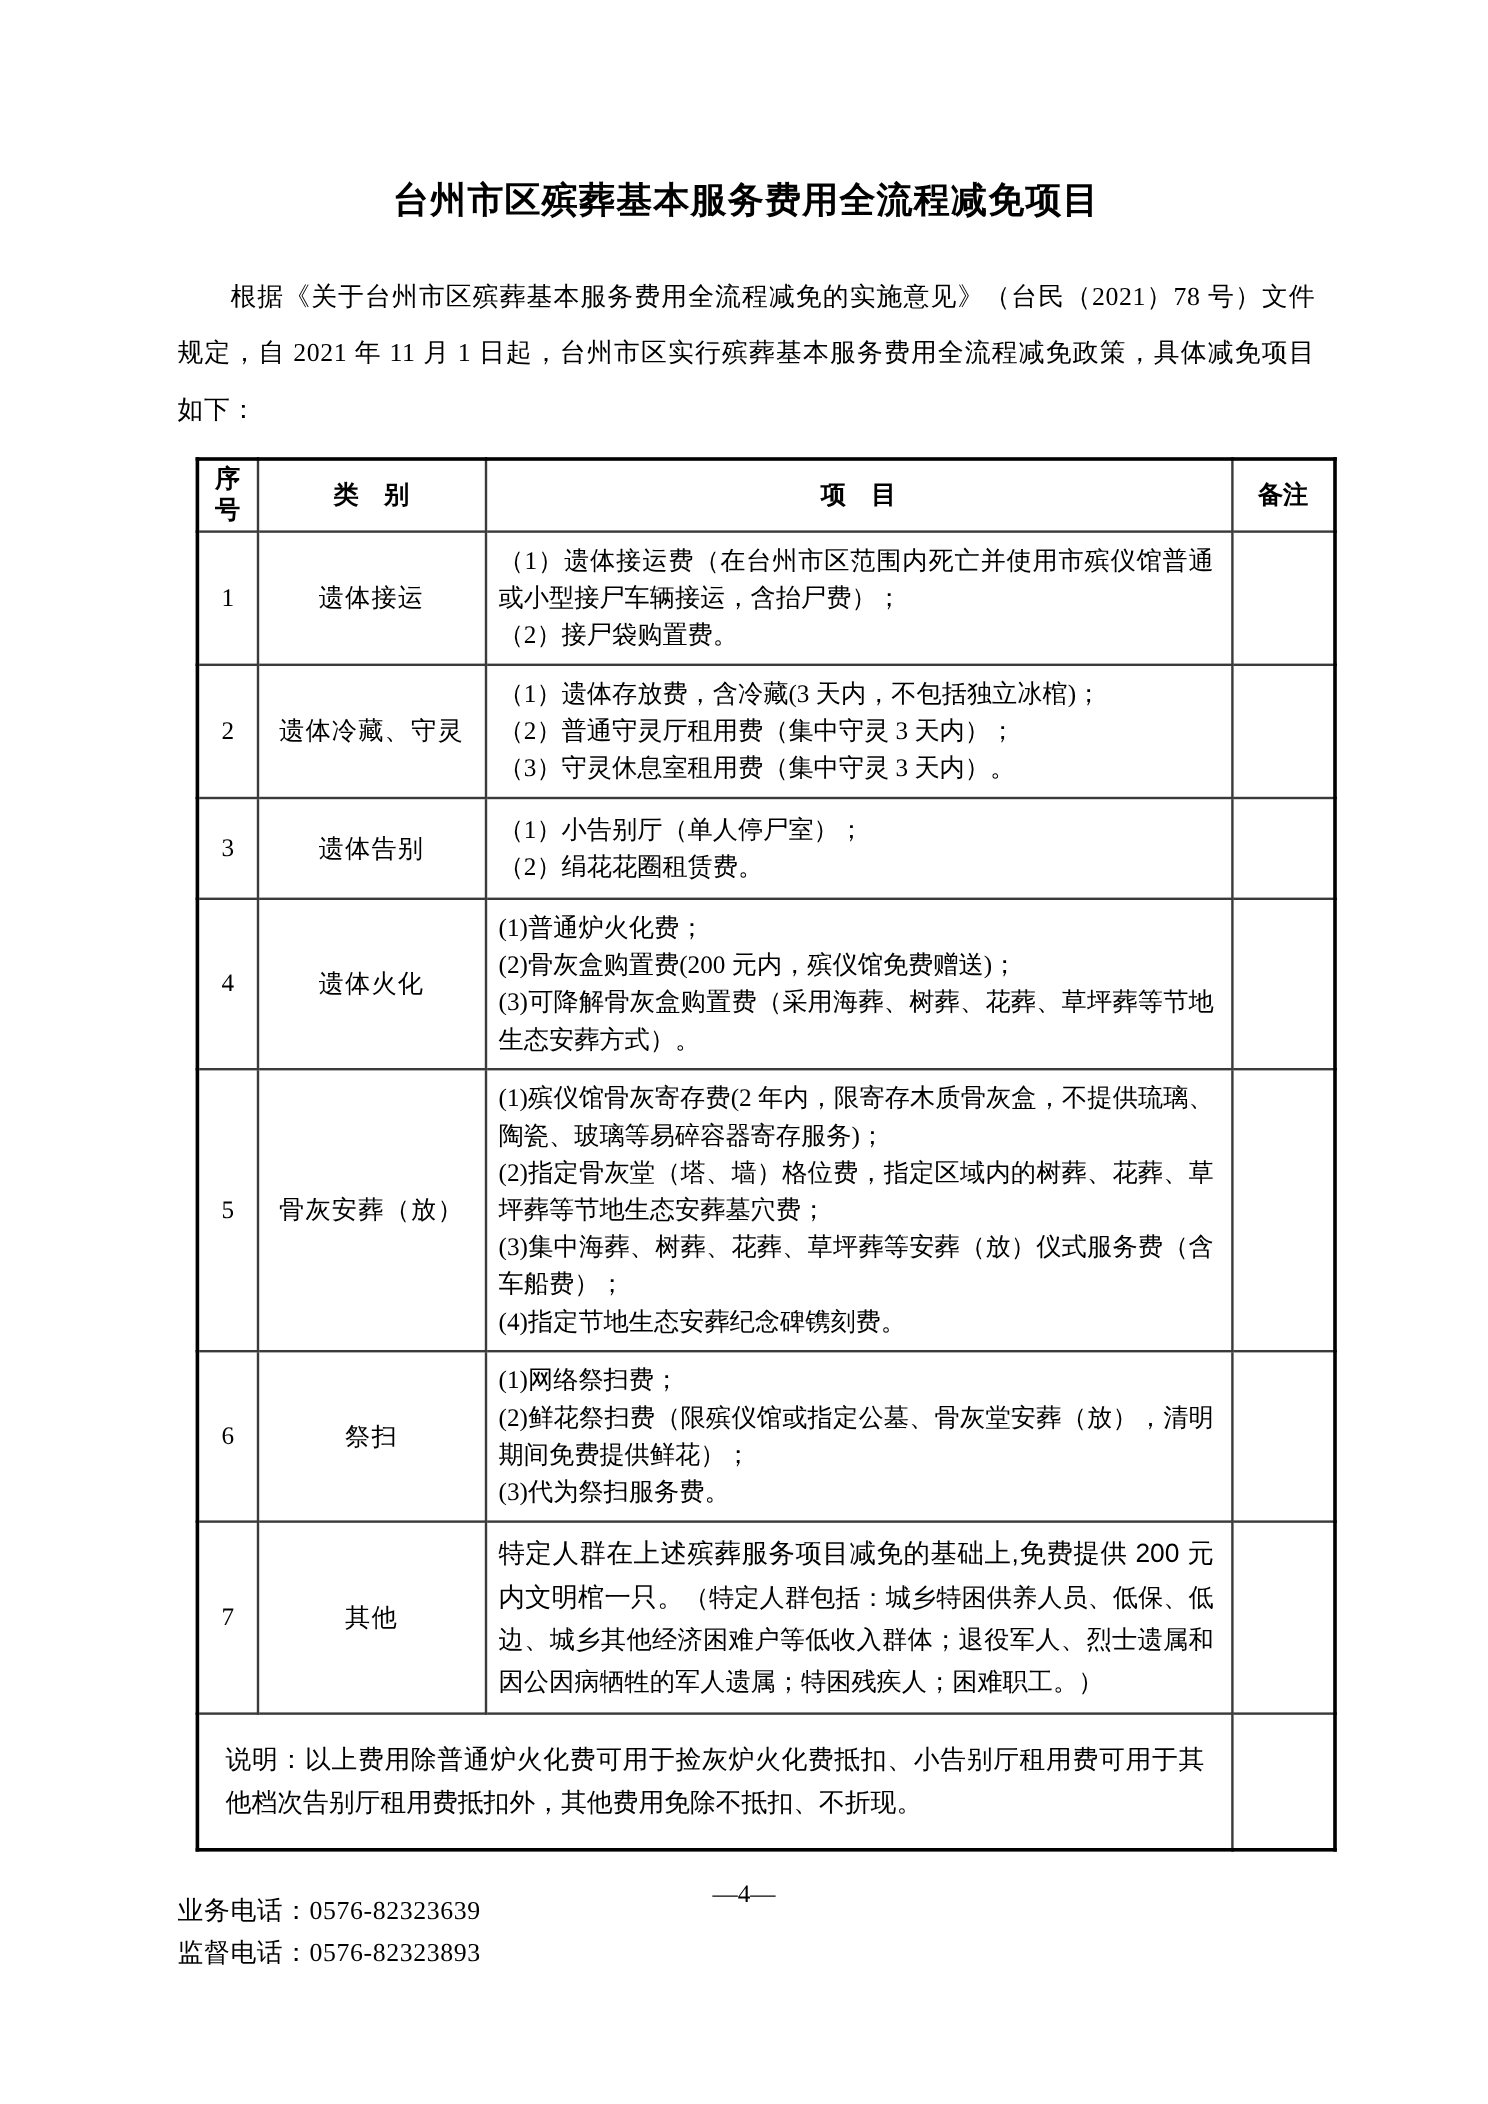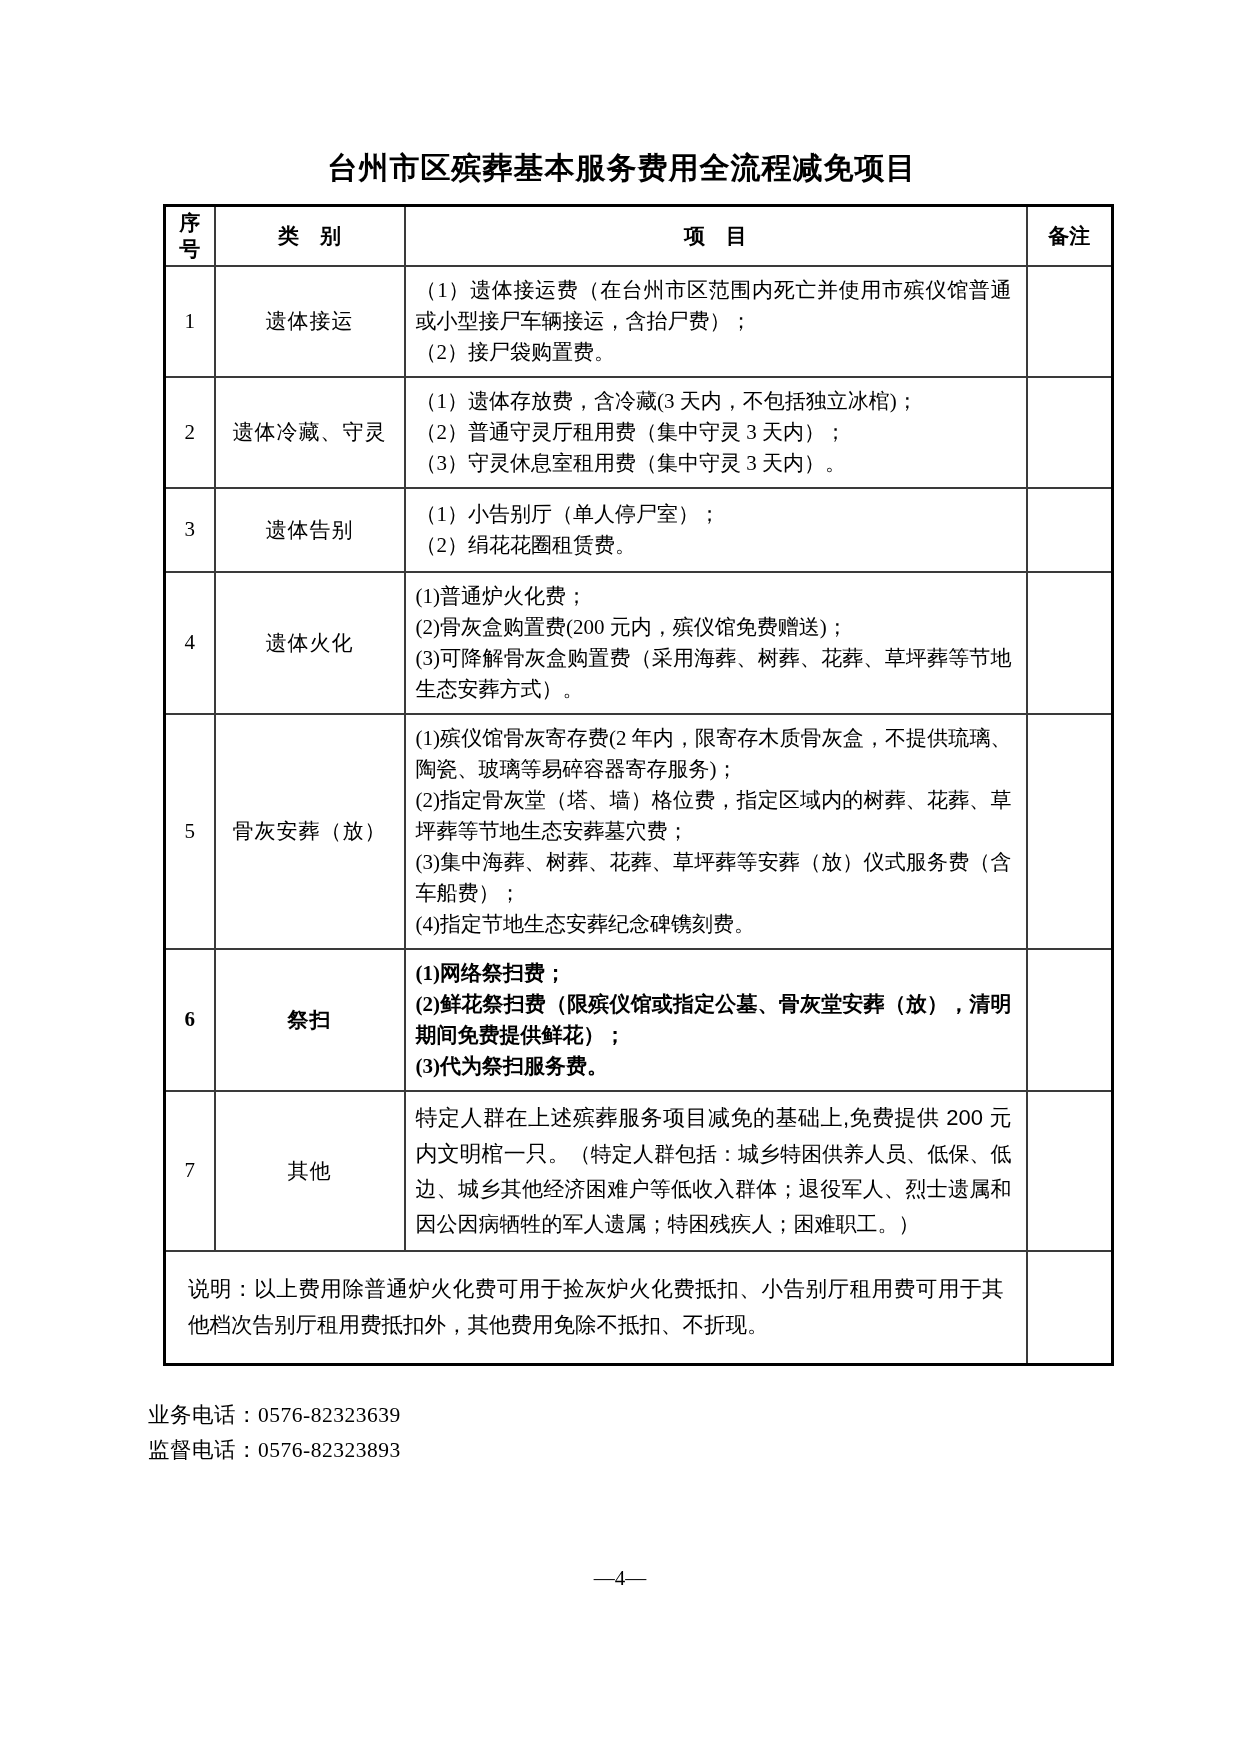--- a/index.html
+++ b/index.html
@@ -71,21 +71,21 @@
     text-align: justify;
     line-height: 31px;
   }
   td.c-item .item { min-height: 31px; }
   td.c-remark { }
   tr.r1 td { height: 97px; }
   tr.r2 td { height: 95px; font-family: Liberation Serif, serif; }
   tr.r3 td { height: 84px; }
   tr.r4 td { height: 131px; }
   tr.r5 td { height: 215px; }
-  tr.r6 td { height: 130px; font-weight: bold; }
+  tr.r6 td { height: 130px; }
   tr.r7 td { height: 155px; }
   tr.note-row td { height: 114px; }
   tr.r7 td.c-item { line-height: 35px; }
   .bold-seg {
     font-family: "Liberation Sans", "DejaVu Sans", sans-serif;
     font-weight: 400;
     font-size: 22px;
   }
   td.note-cell {
     padding: 10px 22px;
@@ -109,20 +109,21 @@
   }
 </style>
 </head>
 <body>
 
 <div class="page">
   <div class="content">
 
     <h1 class="doc-title">台州市区殡葬基本服务费用全流程减免项目</h1>
 
+    <p class="intro">根据《关于台州市区殡葬基本服务费用全流程减免的实施意见》（台民（2021）78 号）文件规定，自 2021 年 11 月 1 日起，台州市区实行殡葬基本服务费用全流程减免政策，具体减免项目如下：</p>
 
     <table class="fee-table">
       <colgroup>
         <col style="width:50px">
         <col style="width:190px">
         <col style="width:622px">
         <col style="width:86px">
       </colgroup>
       <tbody>
         <tr class="header-row">

